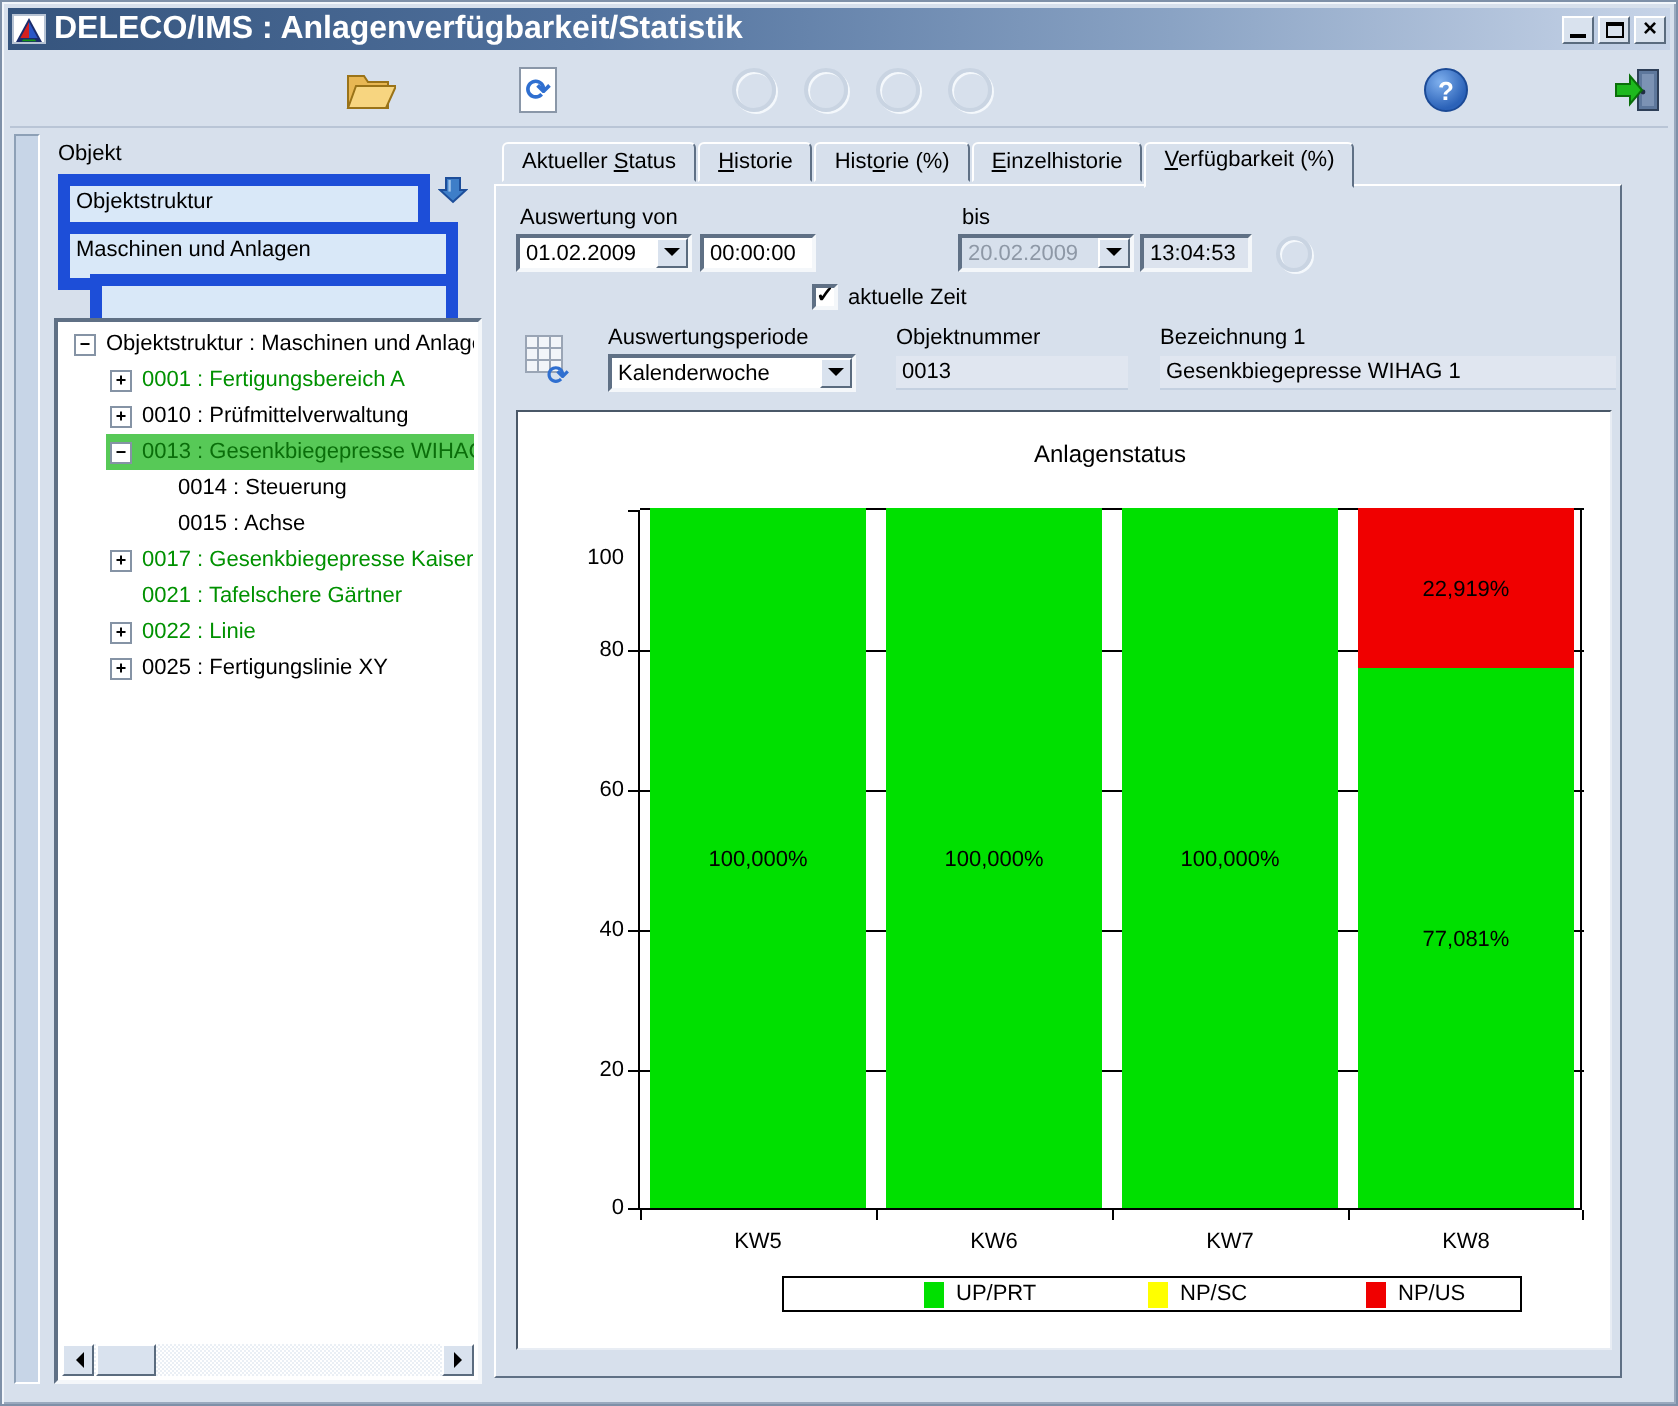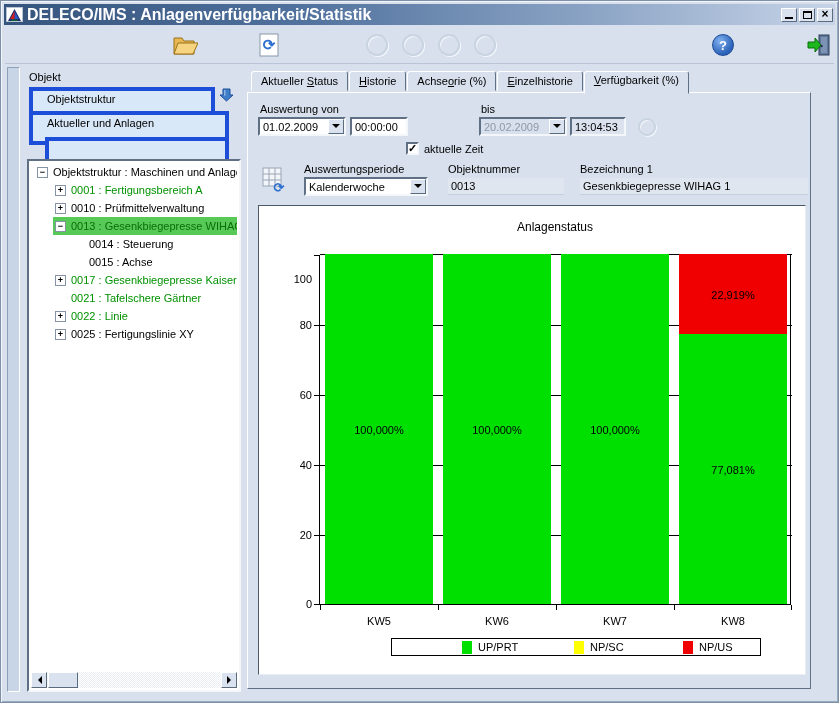--- a/index.html
+++ b/index.html
@@ -63,21 +63,21 @@
   
   .left-col { position:absolute; left:4px; top:64px; width:238px; bottom:8px; }
   .grip {
     position:absolute; left:2px; top:2px; width:13px; bottom:2px;
     background:#C7D5E7;
     border:1px solid; border-color:#8DA0B6 #FFFFFF #FFFFFF #8DA0B6;
   }
   .side-label { position:absolute; left:24px; top:6px; }
   .side-field {
     position:absolute; height:34px; background:#D9E8F8;
-    border:4px solid #1d4ed8; padding:2px 14px; overflow:hidden; white-space:nowrap;
+    border:6px solid #1d4ed8; padding:2px 3px; overflow:hidden; white-space:nowrap;
   }
   .arrow-down-icon { position:absolute; left:214px; top:22px; width:16px; height:16px; }
   .tree {
     position:absolute; left:22px; right:2px; top:94px; bottom:2px;
     background:#fff;
     border:2px solid; border-color:#5F7085 #F4F7FA #F4F7FA #5F7085;
     overflow:hidden;
   }
   .tree-body { position:absolute; inset:2px 2px 18px 2px; overflow:hidden; }
   .tree-row { height:18px; line-height:18px; white-space:nowrap; display:flex; align-items:center; }
@@ -246,21 +246,21 @@
   <div class="left-col">
     <div class="grip"></div>
     <div class="side-label">Objekt</div>
     <div class="side-field" style="left:24px; top:22px; width:186px;">Objektstruktur</div>
     <div class="arrow-down-icon">
       <svg width="15" height="15" viewBox="0 0 15 15">
         <polygon points="4,2 11,2 11,8 14,8 7.5,14 1,8 4,8" fill="#3E7EC8" stroke="#1D4E9A"></polygon>
         <polygon points="5.2,3 6.4,3 6.4,8.8 5.2,8.8" fill="#9CC2EA"></polygon>
       </svg>
     </div>
-    <div class="side-field" style="left:24px; top:46px; width:200px;">Aktueller und Anlagen</div>
+    <div class="side-field" style="left:24px; top:46px; width:200px;">Maschinen und Anlagen</div>
     <div class="side-field" style="left:40px; top:72px; width:184px;"></div>
 
     <div class="tree">
       <div class="tree-body" id="tree-body">
           <div class="tree-row" style="padding-left: 6px;">
             <span class="expand-box">−</span>
             <span class="tree-black">Objektstruktur : Maschinen und Anlagen</span>
           </div>
           <div class="tree-row" style="padding-left: 24px;">
             <span class="expand-box">+</span>
@@ -307,21 +307,21 @@
         <div class="sb-btn" style="right:0">
             <div class="tri-right"></div>
           </div>
       </div>
     </div>
   </div>
 
   <div class="tabs" id="tabs">
       <div class="tab"><span>Aktueller </span><span class="accel">S</span><span>tatus</span></div>
       <div class="tab"><span></span><span class="accel">H</span><span>istorie</span></div>
-      <div class="tab"><span>Achse</span><span class="accel">o</span><span>rie (%)</span></div>
+      <div class="tab"><span>Hist</span><span class="accel">o</span><span>rie (%)</span></div>
       <div class="tab"><span></span><span class="accel">E</span><span>inzelhistorie</span></div>
       <div class="tab active"><span></span><span class="accel">V</span><span>erfügbarkeit (%)</span></div>
     </div>
 
   <div class="tabpage">
     <div class="lbl" style="left:12px; top:10px;">Auswertung von</div>
     <div class="combo" style="left:10px; top:24px; width:88px;">
       <span class="val">01.02.2009</span>
       <span class="drop">
           <span class="tri-down"></span>

